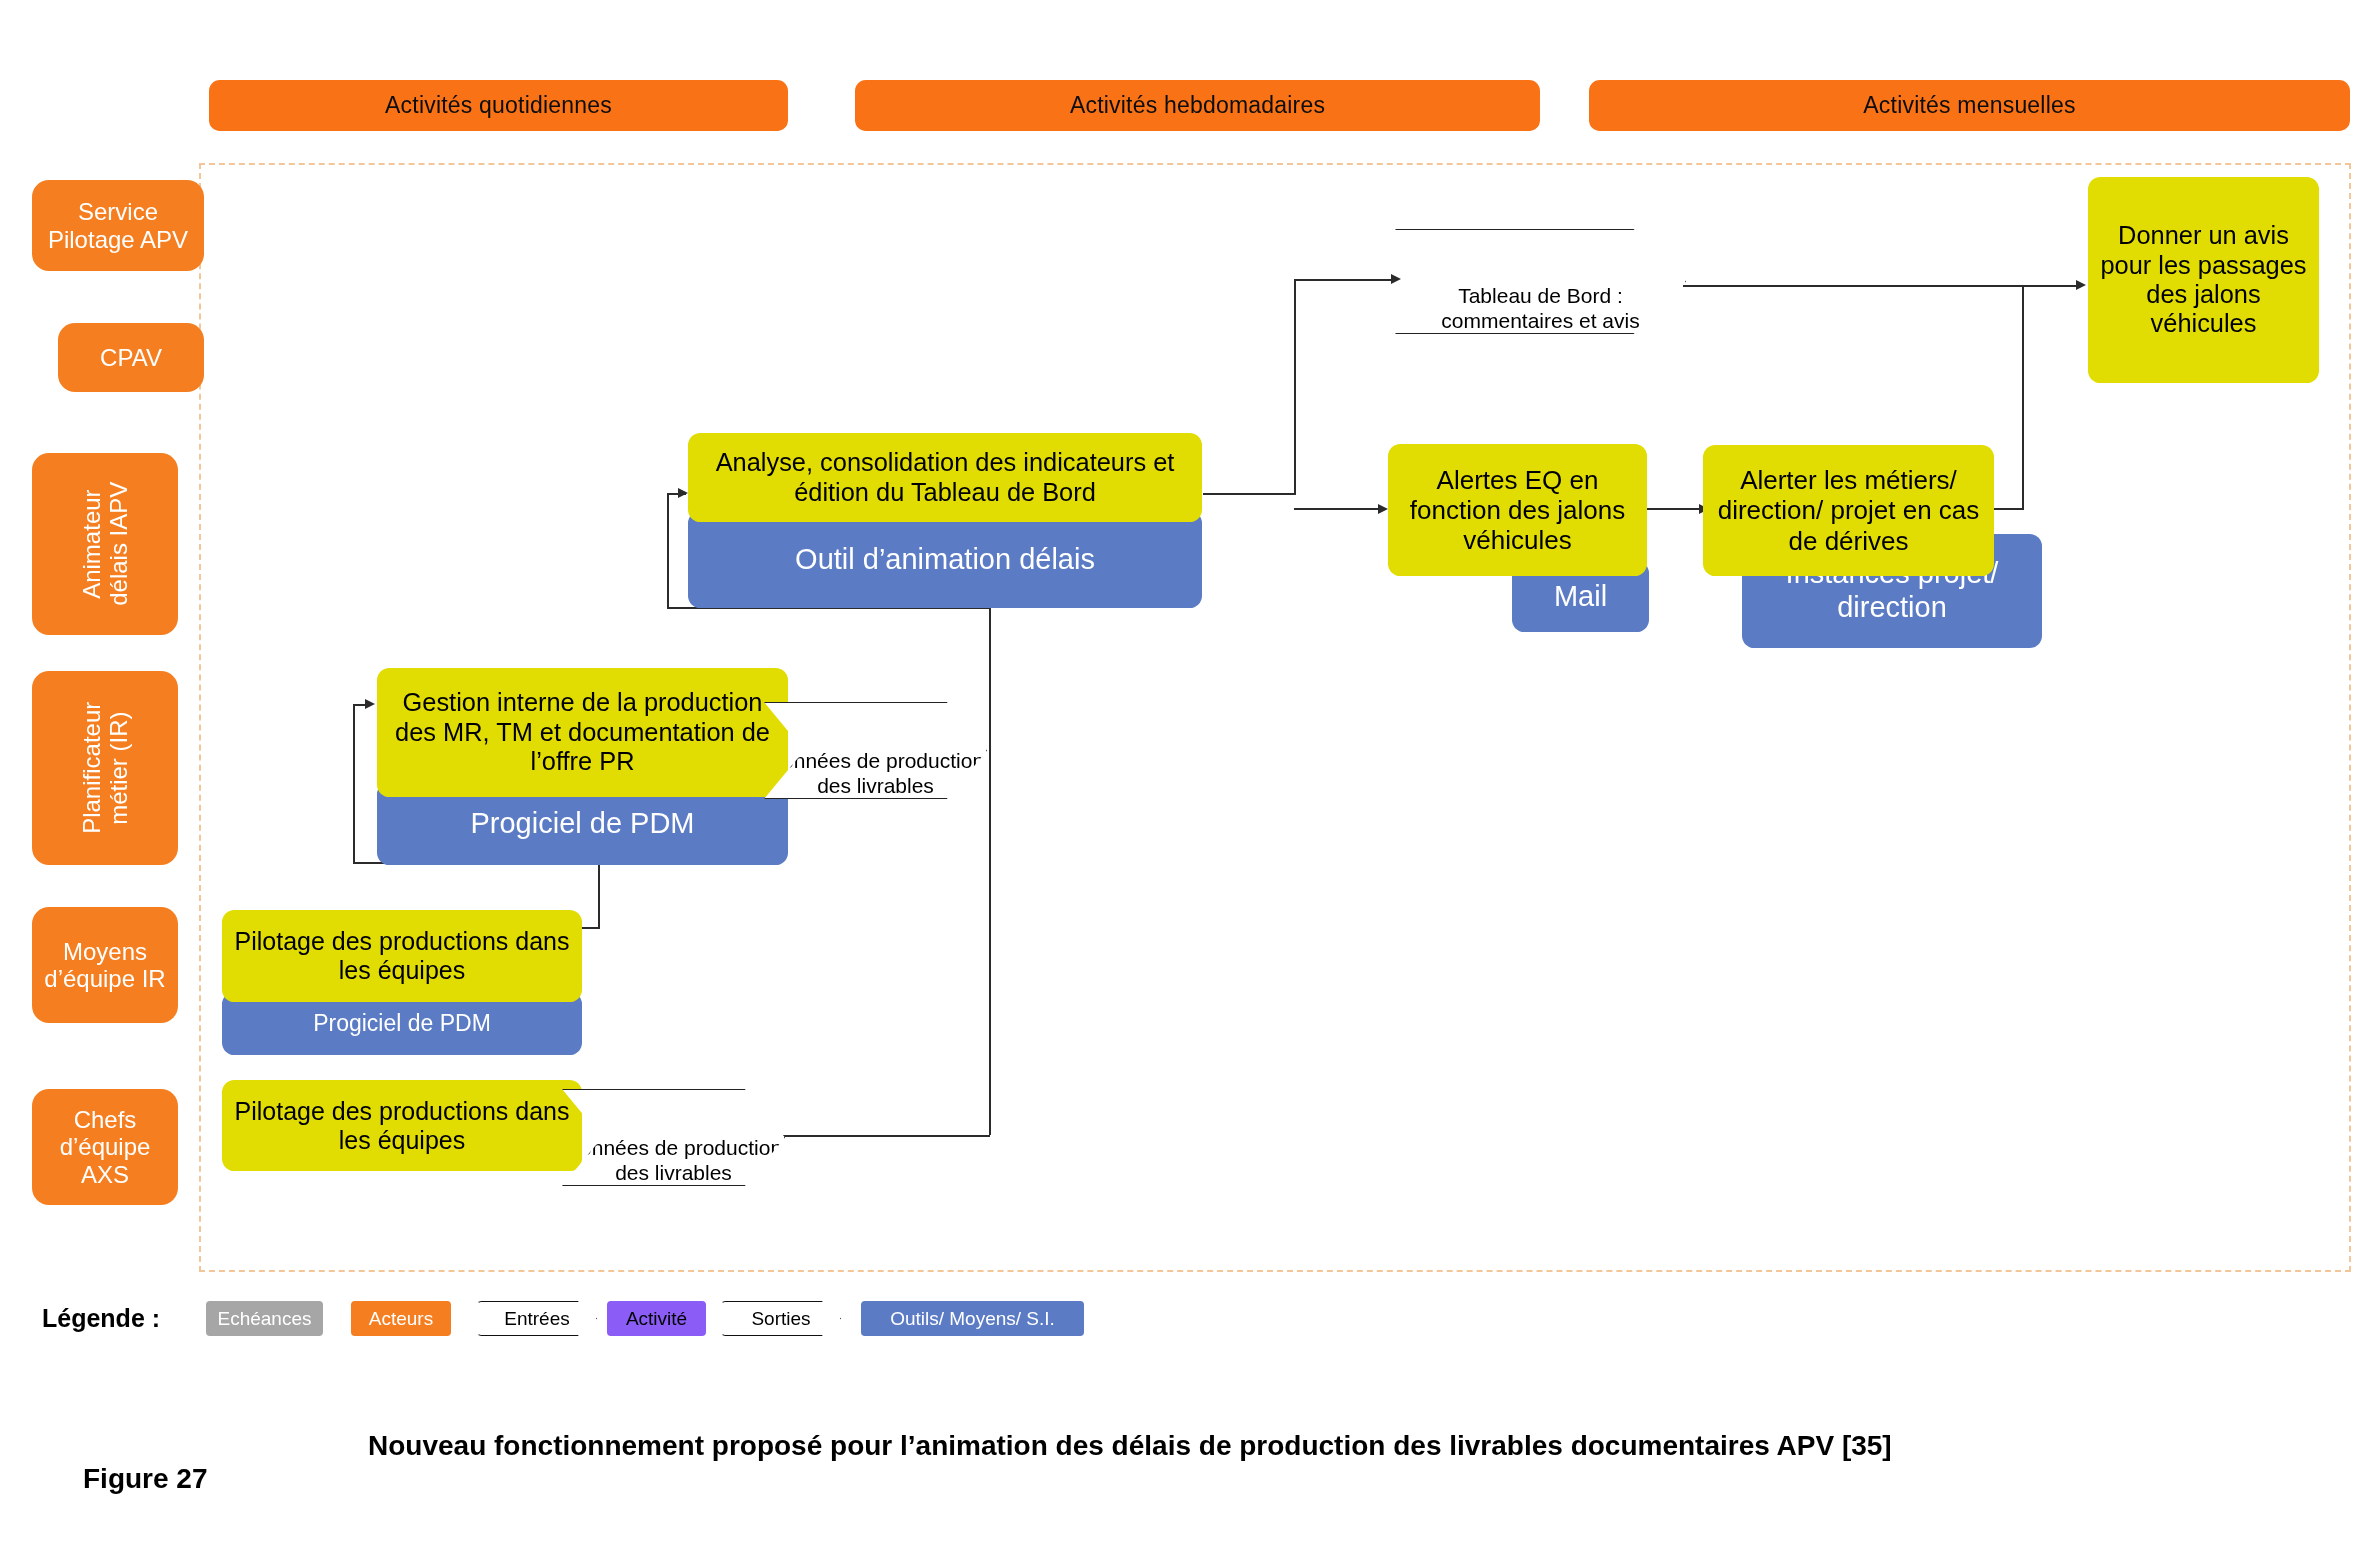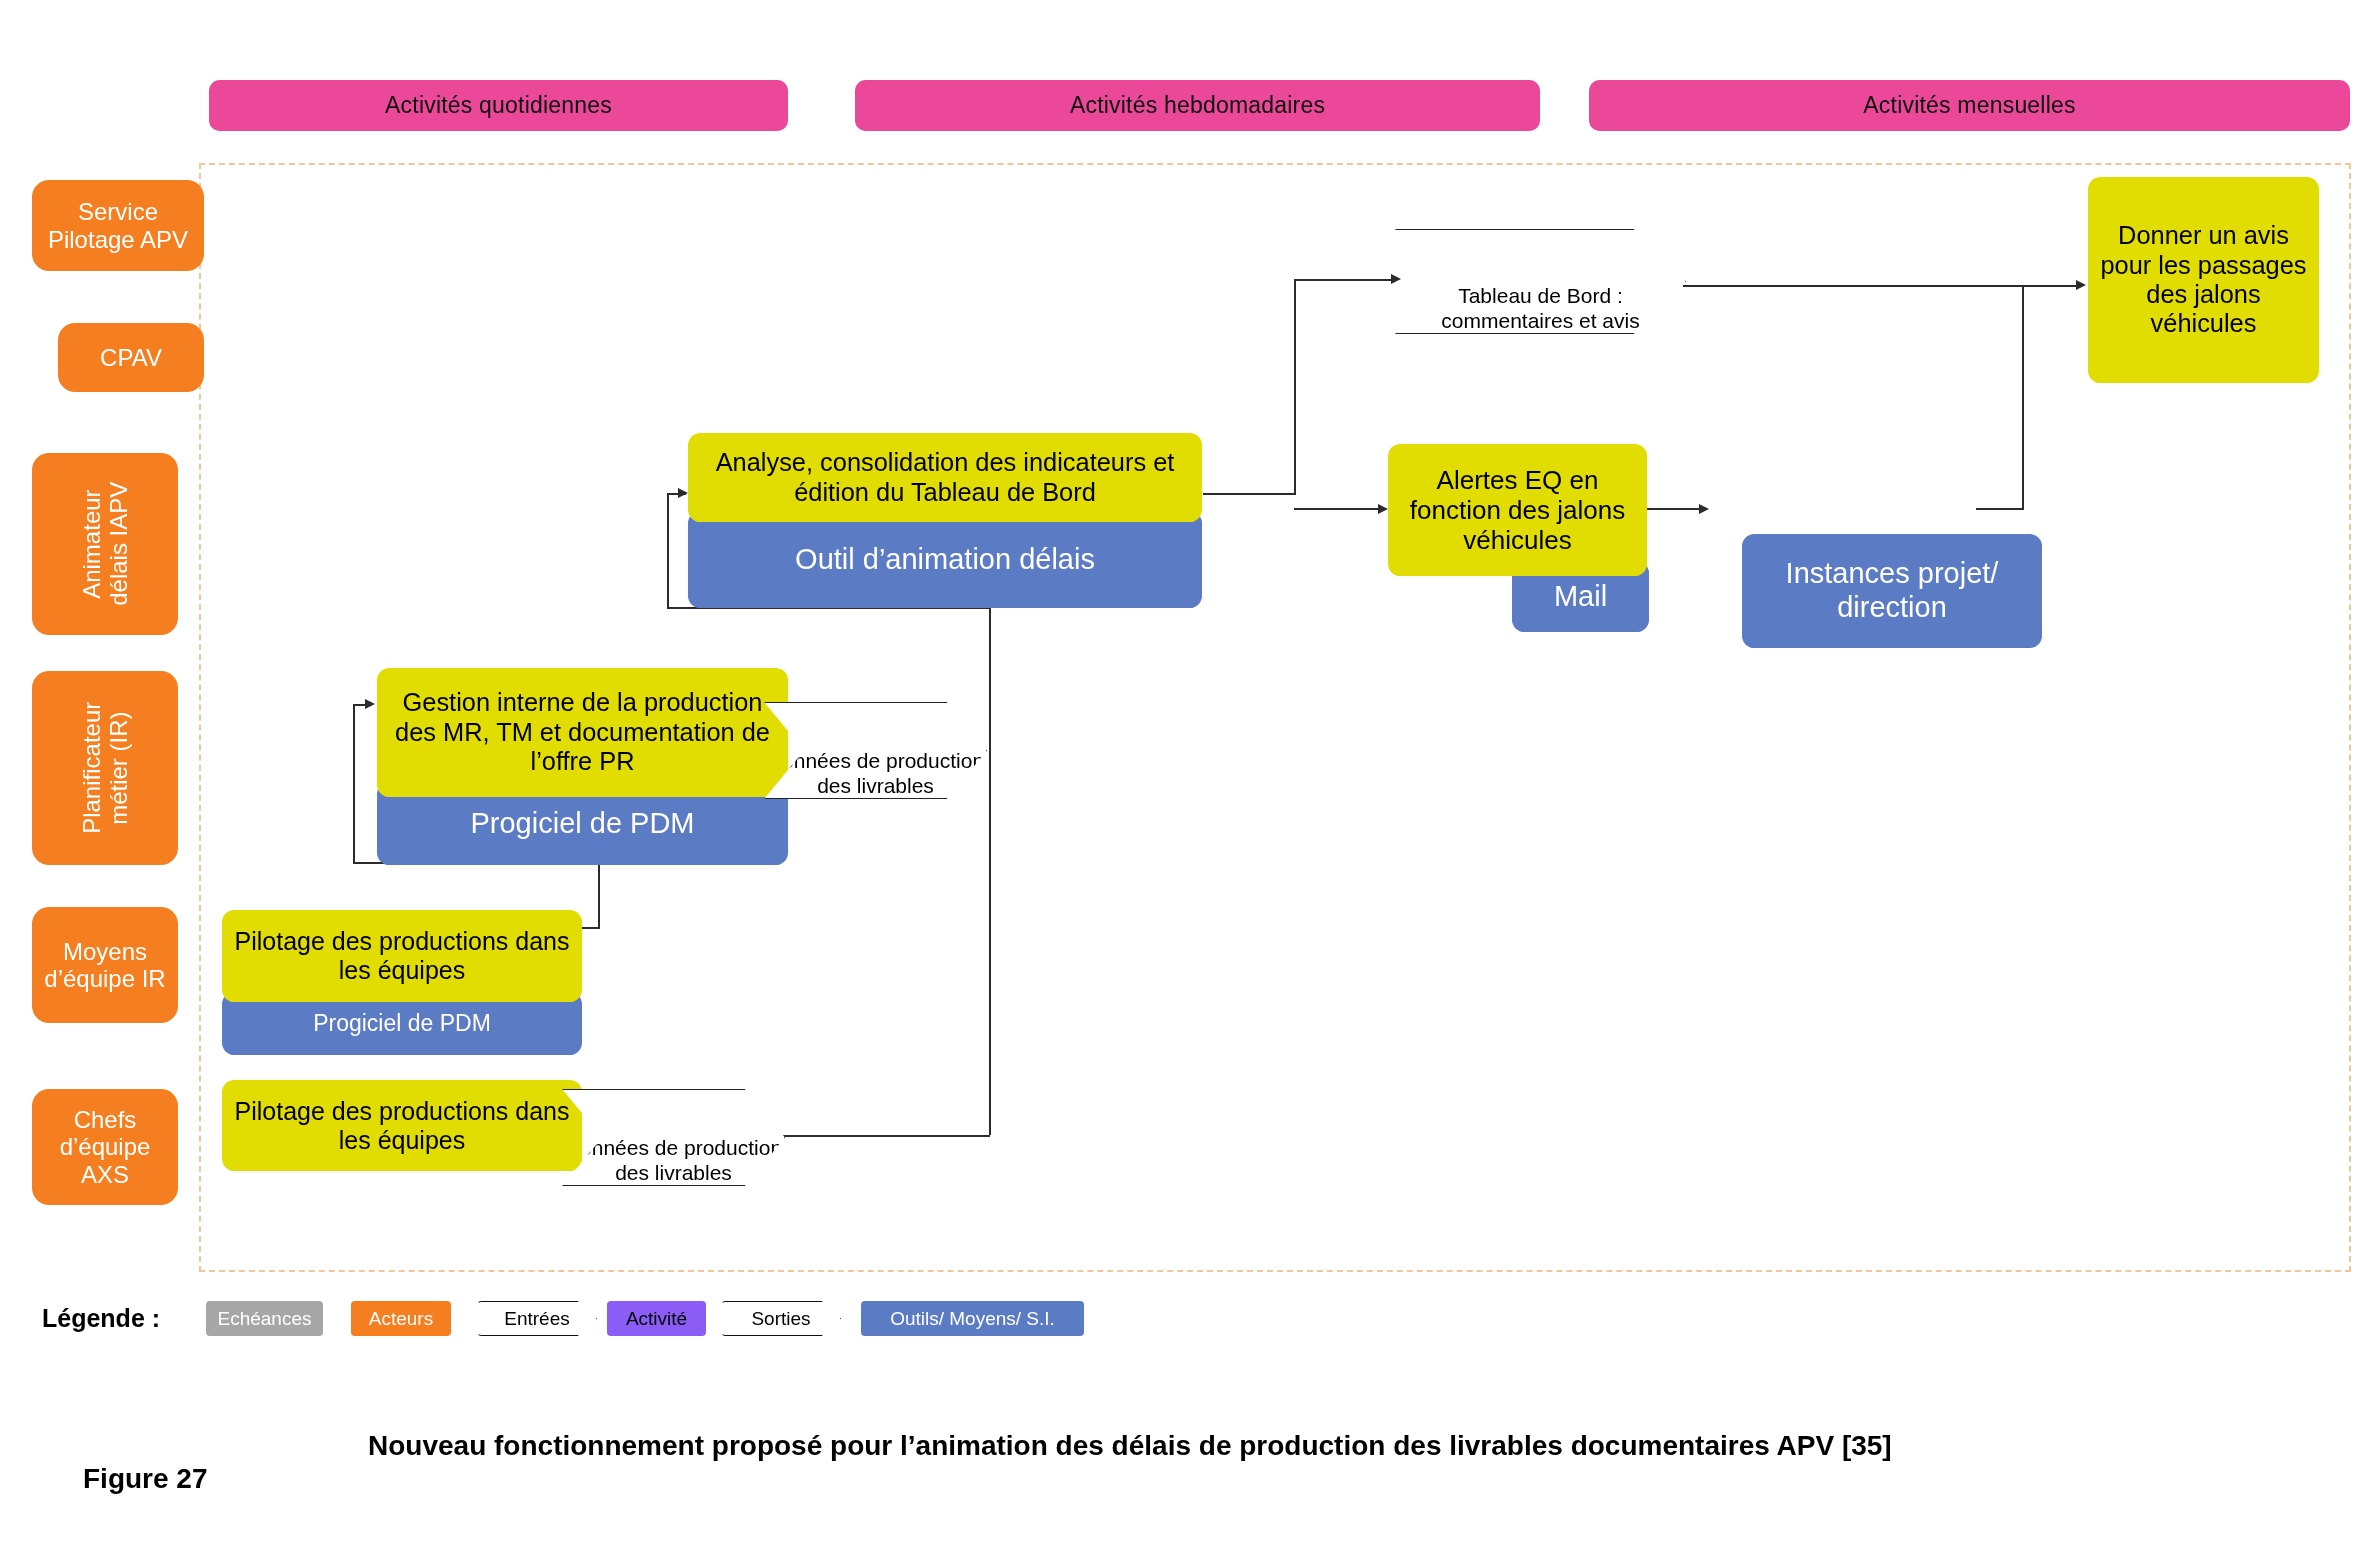--- a/index.html
+++ b/index.html
@@ -20,21 +20,21 @@
     left: 0; top: 0;
     width: 2366px;
     height: 1568px;
     background: #ffffff;
   }
 
   .abs { position: absolute; box-sizing: border-box; }
 
   
   .phase-pill {
-    background: #ec4899;
+    background: #f97316;
     border-radius: 10.8px;
     display: flex;
     align-items: center;
     justify-content: center;
     color: #0d0d0d;
     font-size: 23px;
     letter-spacing: 0.2px;
   }
 
   
@@ -237,20 +237,23 @@
   <div class="abs tool" style="left:1512px; top:561px; width:137px; height:71px; font-size:29px;">
     <span>Mail</span>
   </div>
   <div class="abs activity" style="left:1388px; top:444px; width:259px; height:132px; font-size:26px;">
     <span>Alertes EQ en fonction des jalons véhicules</span>
   </div>
 
   <div class="abs tool" style="left:1742px; top:534px; width:300px; height:114px; font-size:29px;">
     <span>Instances projet/ direction</span>
   </div>
+  <div class="abs activity" style="left:1703px; top:445px; width:291px; height:131px; font-size:26px;">
+    <span>Alerter les métiers/ direction/ projet en cas de dérives</span>
+  </div>
 
   <div class="abs chevron" style="left:764px; top:702px; width:223px; height:97px; font-size:21px;">
     <span>Données de production des livrables</span>
   </div>
 
   <div class="abs tool" style="left:377px; top:782px; width:411px; height:83px; font-size:29px;">
     <span>Progiciel de PDM</span>
   </div>
   <div class="abs activity" style="left:377px; top:668px; width:411px; height:129px; font-size:25.4px;">
     <span>Gestion interne de la production des MR, TM et documentation de l’offre PR</span>

